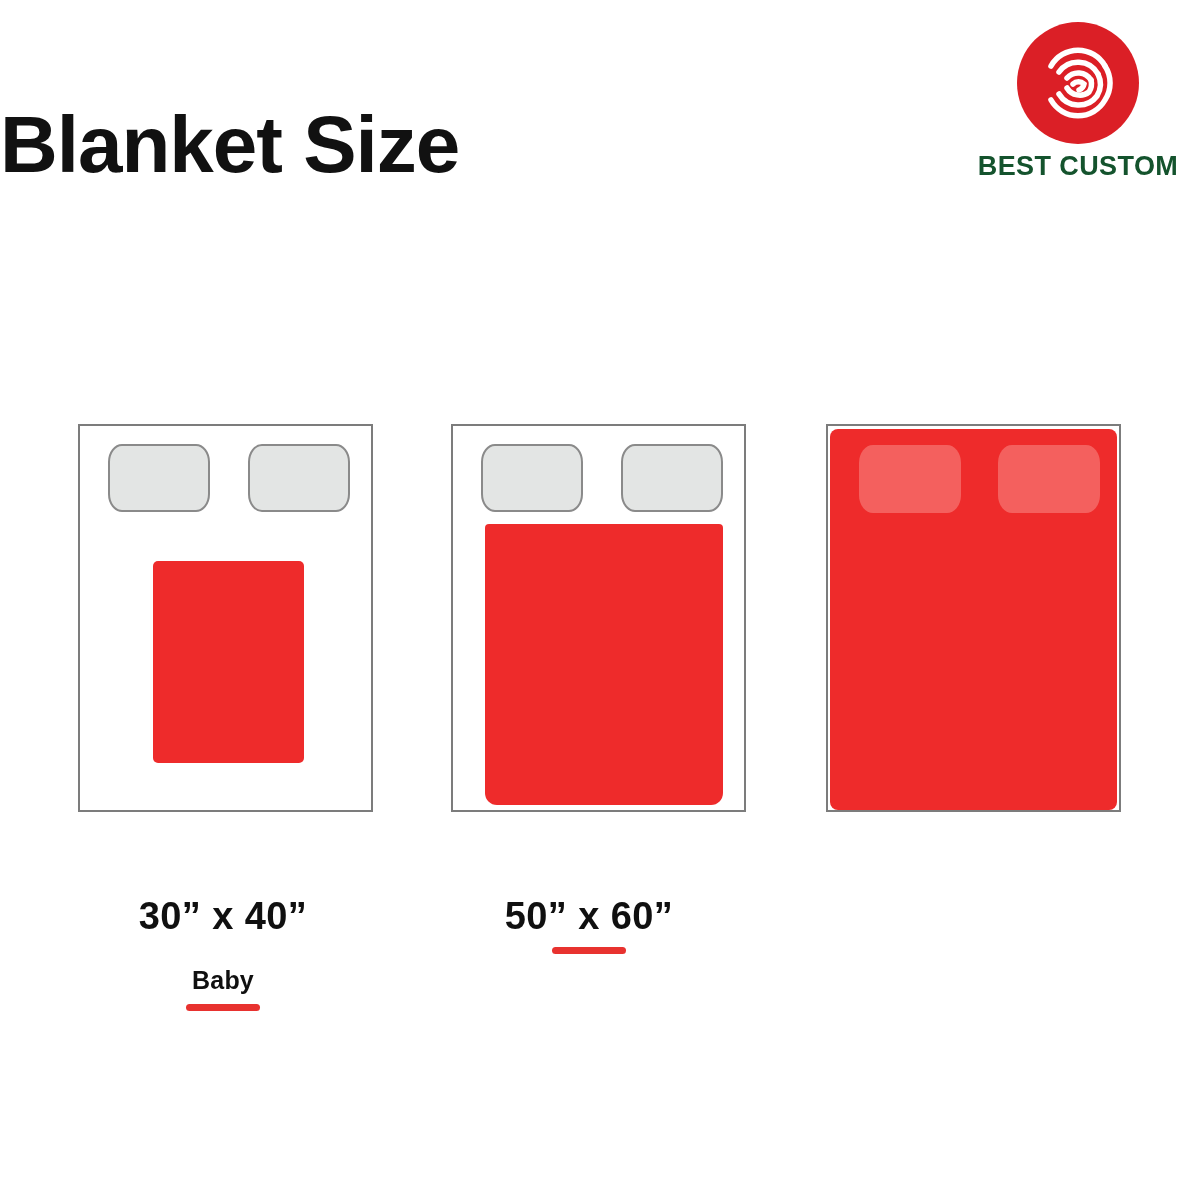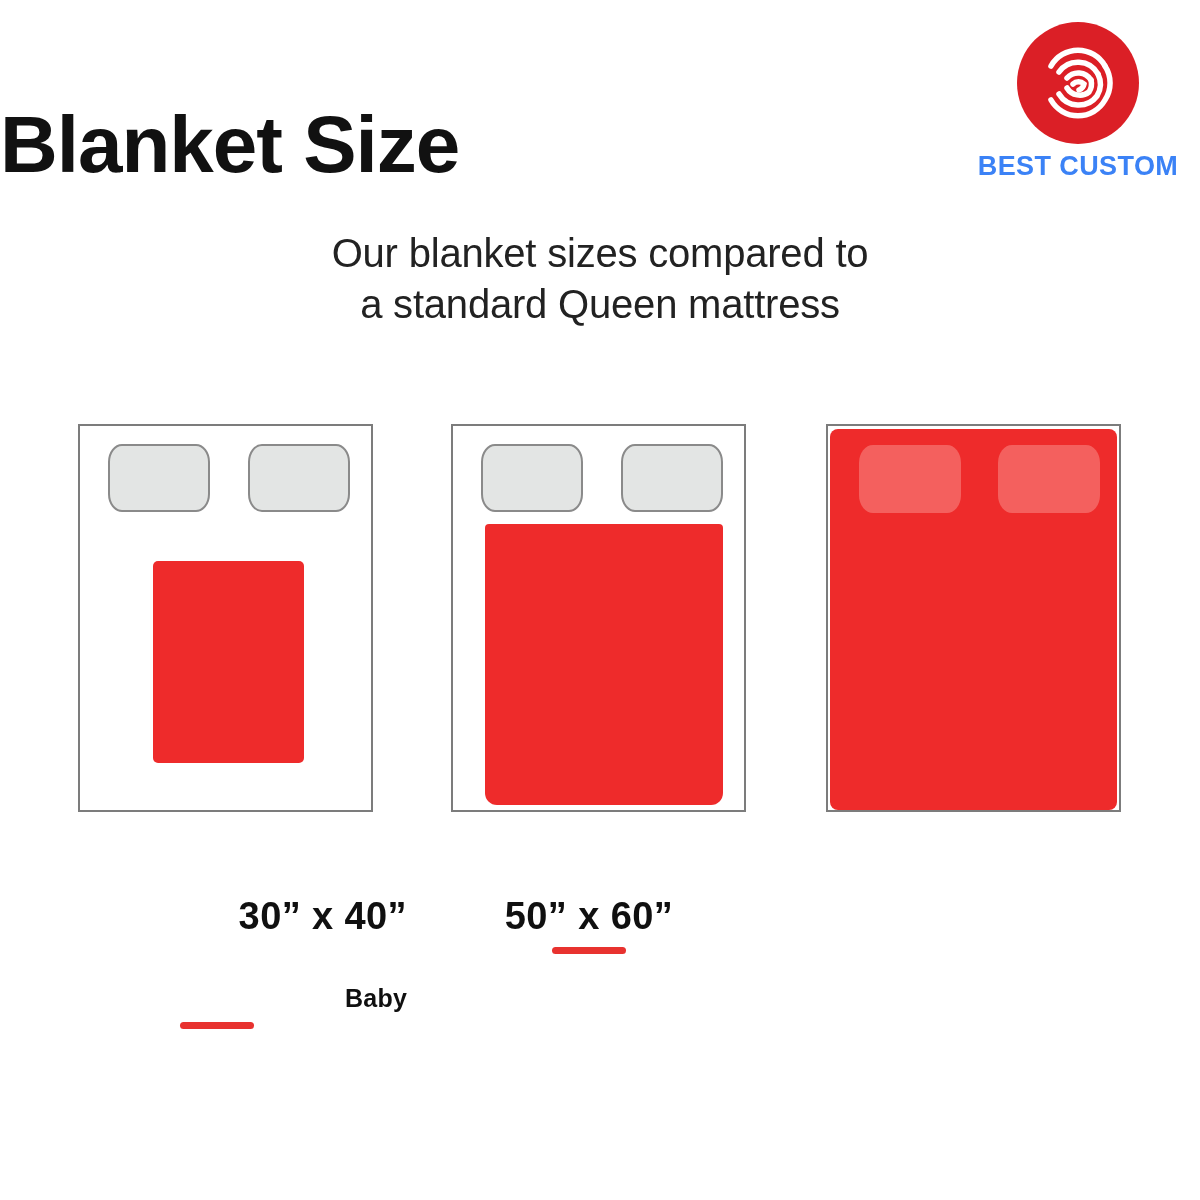--- a/index.html
+++ b/index.html
@@ -33,21 +33,21 @@
     background: #DB1F26;
     display: block;
     position: relative;
   }
   .brand-mark svg { display: block; }
   .brand-name {
     margin-top: 7px;
     font-size: 27px;
     font-weight: 700;
     letter-spacing: 0.4px;
-    color: #3b82f6;
+    color: #14532d;
     white-space: nowrap;
     font-family: "Liberation Sans", sans-serif;
   }
 
   
   .title {
     position: absolute;
     top: 105px;
     left: 0;
     width: 1200px;
@@ -156,32 +156,32 @@
     left: 0;
     width: 1200px;
     height: 160px;
   }
   .caption {
     position: absolute;
     top: 0;
     width: 380px;
     text-align: center;
   }
-  .caption-1 { left: 27px; text-align: right; }
+  .caption-1 { left: 33px; }
   .caption-2 { left: 399px; }
   .caption-3 { left: 785px; }
   .caption-dims {
     font-size: 38px;
     font-weight: 700;
     color: #101010;
     letter-spacing: 0.4px;
     font-family: "Liberation Sans", sans-serif;
   }
   .caption-name {
-    margin-top: 46px;
+    margin-top: 28px;
     font-size: 25px;
     font-weight: 700;
     color: #101010;
     letter-spacing: 0.2px;
     font-family: "Liberation Sans", sans-serif;
   }
   .caption-rule {
     margin: 9px auto 0 auto;
     width: 74px;
     height: 7px;
@@ -206,24 +206,20 @@
           <path d="M74 58 A15 15 0 0 1 72 70 A15 15 0 0 1 50 66"></path>
           <path d="M56 62 A8 8 0 0 1 67 62 A8 8 0 0 1 62 68"></path>
         </g>
       </svg>
     </div>
     <div class="brand-name">BEST CUSTOM</div>
   </div>
 
   <div class="title">Blanket Size</div>
 
-  <div class="subtitle">
-    <span class="line">Our blanket sizes compared to</span>
-    <span class="line">a standard Queen mattress</span>
-  </div>
 
   <div class="beds">
 
     <div class="bed bed-1">
       <div class="pillow pillow-left"></div>
       <div class="pillow pillow-right"></div>
       <div class="blanket blanket-baby"></div>
     </div>
 
     <div class="bed bed-2">

